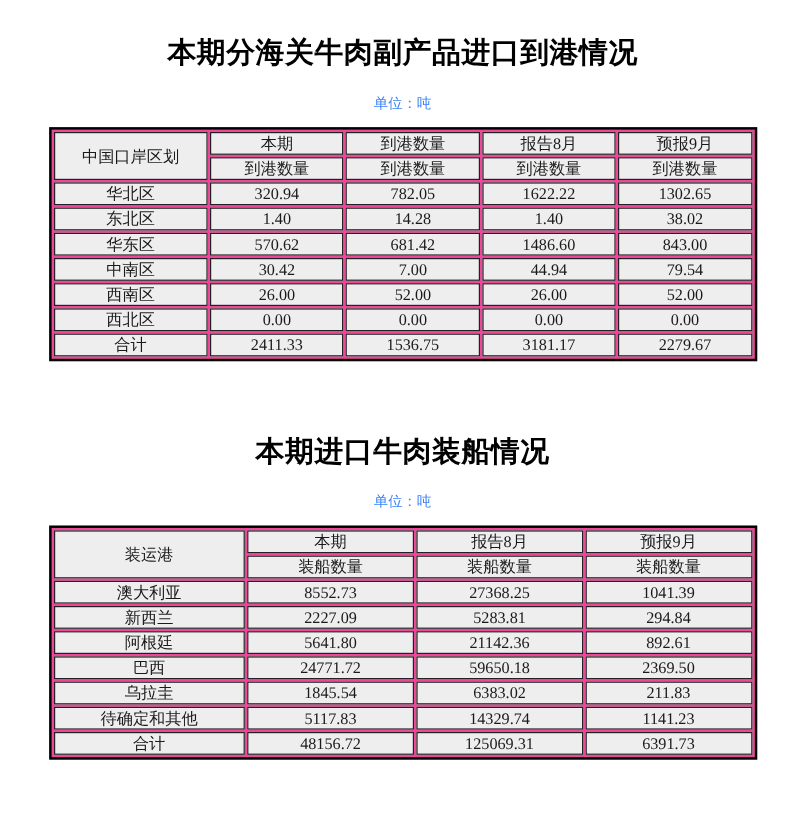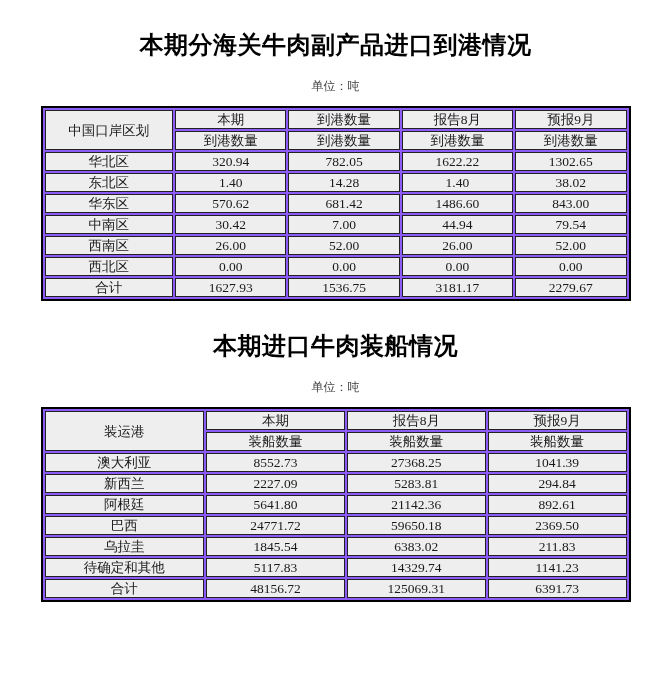--- a/index.html
+++ b/index.html
@@ -22,37 +22,37 @@
     margin: 0;
     padding-top: 31px;
     text-align: center;
     font-size: 24px;
     line-height: 28px;
     font-weight: bold;
     color: #000000;
     letter-spacing: 0.5px;
   }
   .doc-title.second {
-    padding-top: 31px;
+    padding-top: 62px;
   }
   .unit-line {
     margin: 21px 0 13px 0;
     text-align: center;
     font-size: 12px;
     line-height: 13px;
-    color: #404040;
+    color: #3b82f6;
   }
   table.data-table {
     table-layout: fixed;
     width: 590px;
     margin: 0 auto;
     border: 2px solid #000000;
     border-spacing: 2px;
     border-collapse: separate;
-    background: #8b5cf6;
+    background: #ec4899;
   }
   table.data-table td {
     border: 1px solid #222222;
     background: #eeeeee;
     text-align: center;
     vertical-align: middle;
     font-size: 13.5px;
     line-height: 17px;
     height: 17px;
     padding: 0 2px;
@@ -133,21 +133,21 @@
       </tr>
       <tr>
         <td>西北区</td>
         <td>0.00</td>
         <td>0.00</td>
         <td>0.00</td>
         <td>0.00</td>
       </tr>
       <tr>
         <td>合计</td>
-        <td>1627.93</td>
+        <td>2411.33</td>
         <td>1536.75</td>
         <td>3181.17</td>
         <td>2279.67</td>
       </tr>
     </tbody>
   </table>
 
   <h1 class="doc-title second">本期进口牛肉装船情况</h1>
   <div class="unit-line">单位：吨</div>
 

